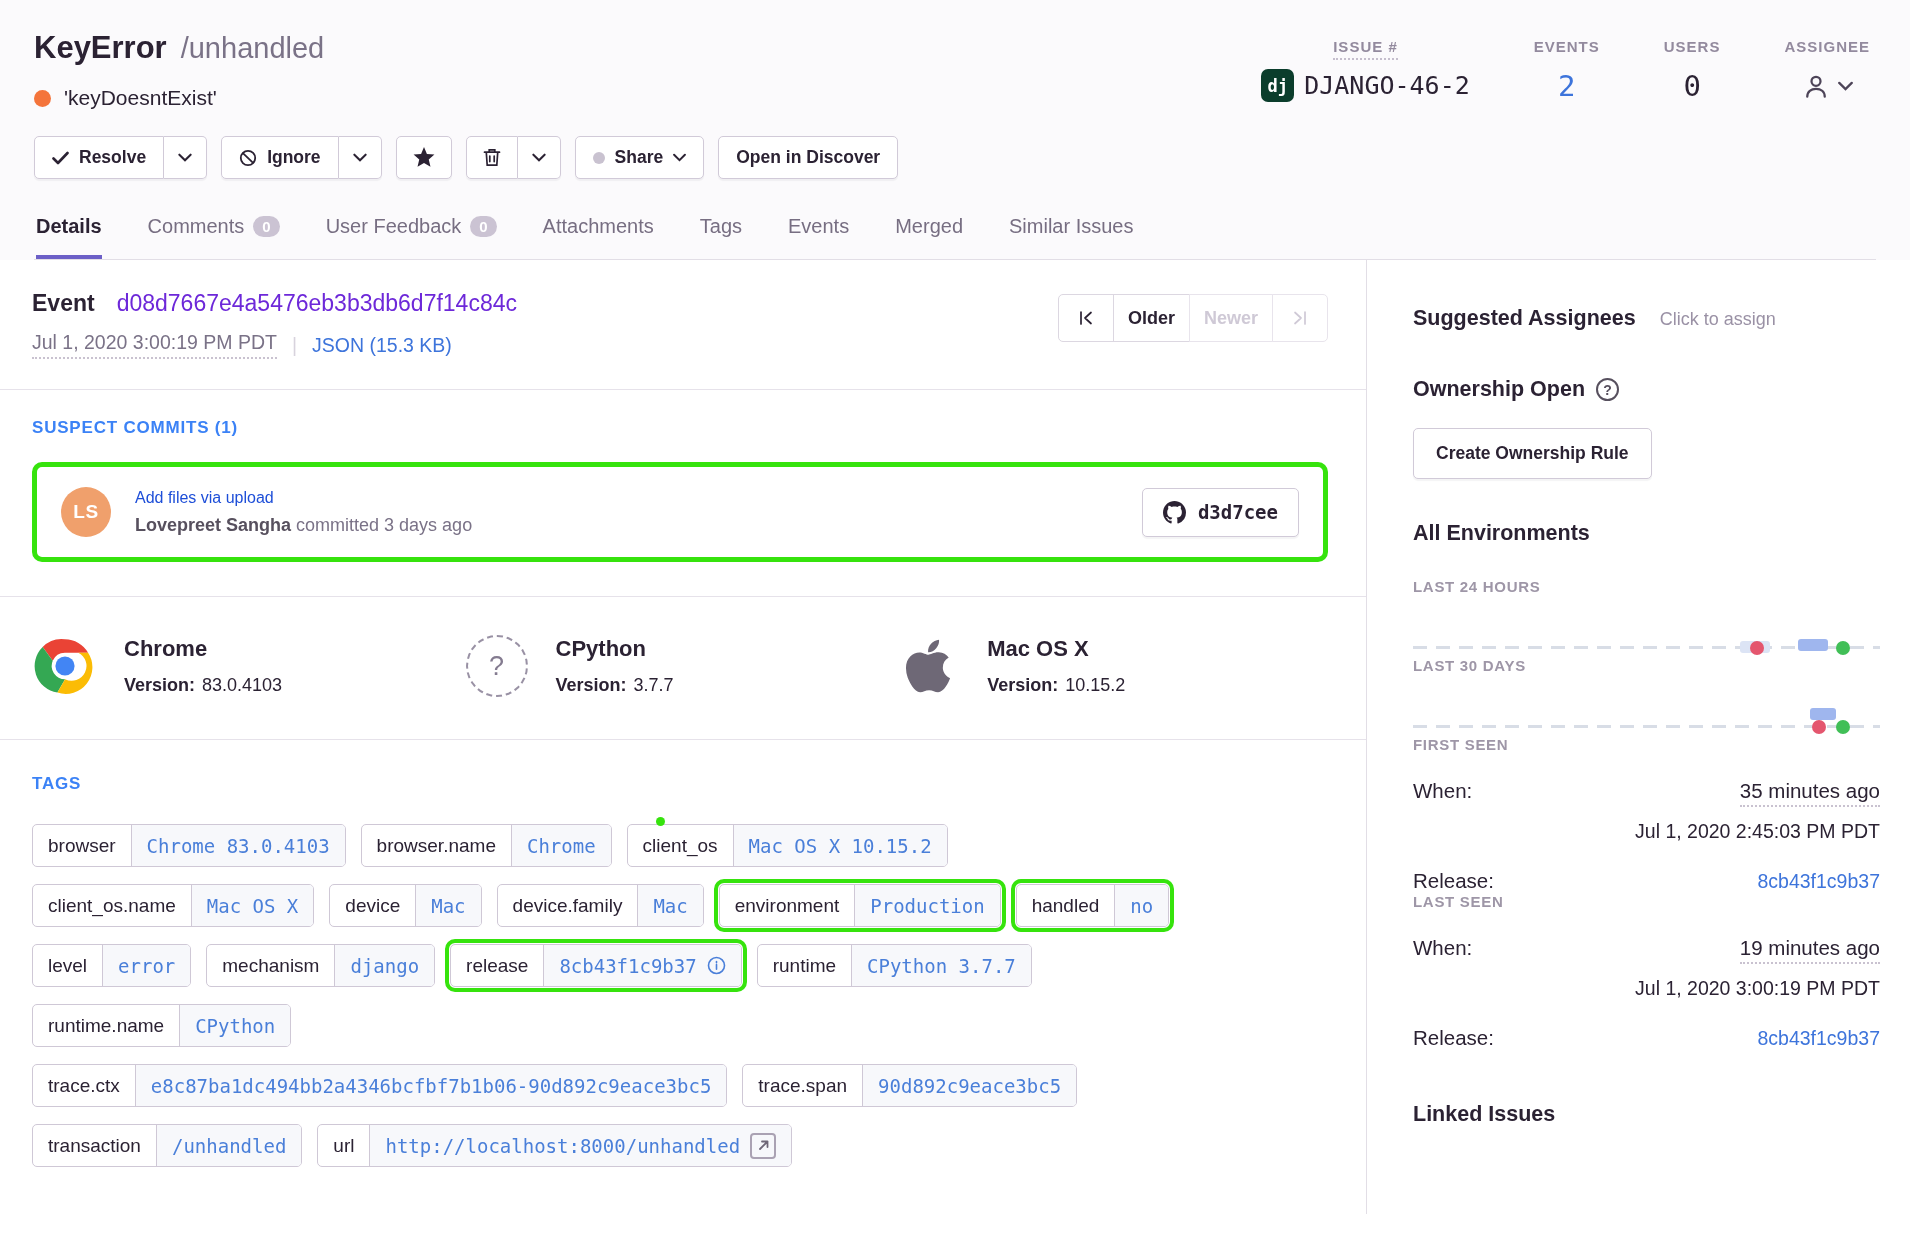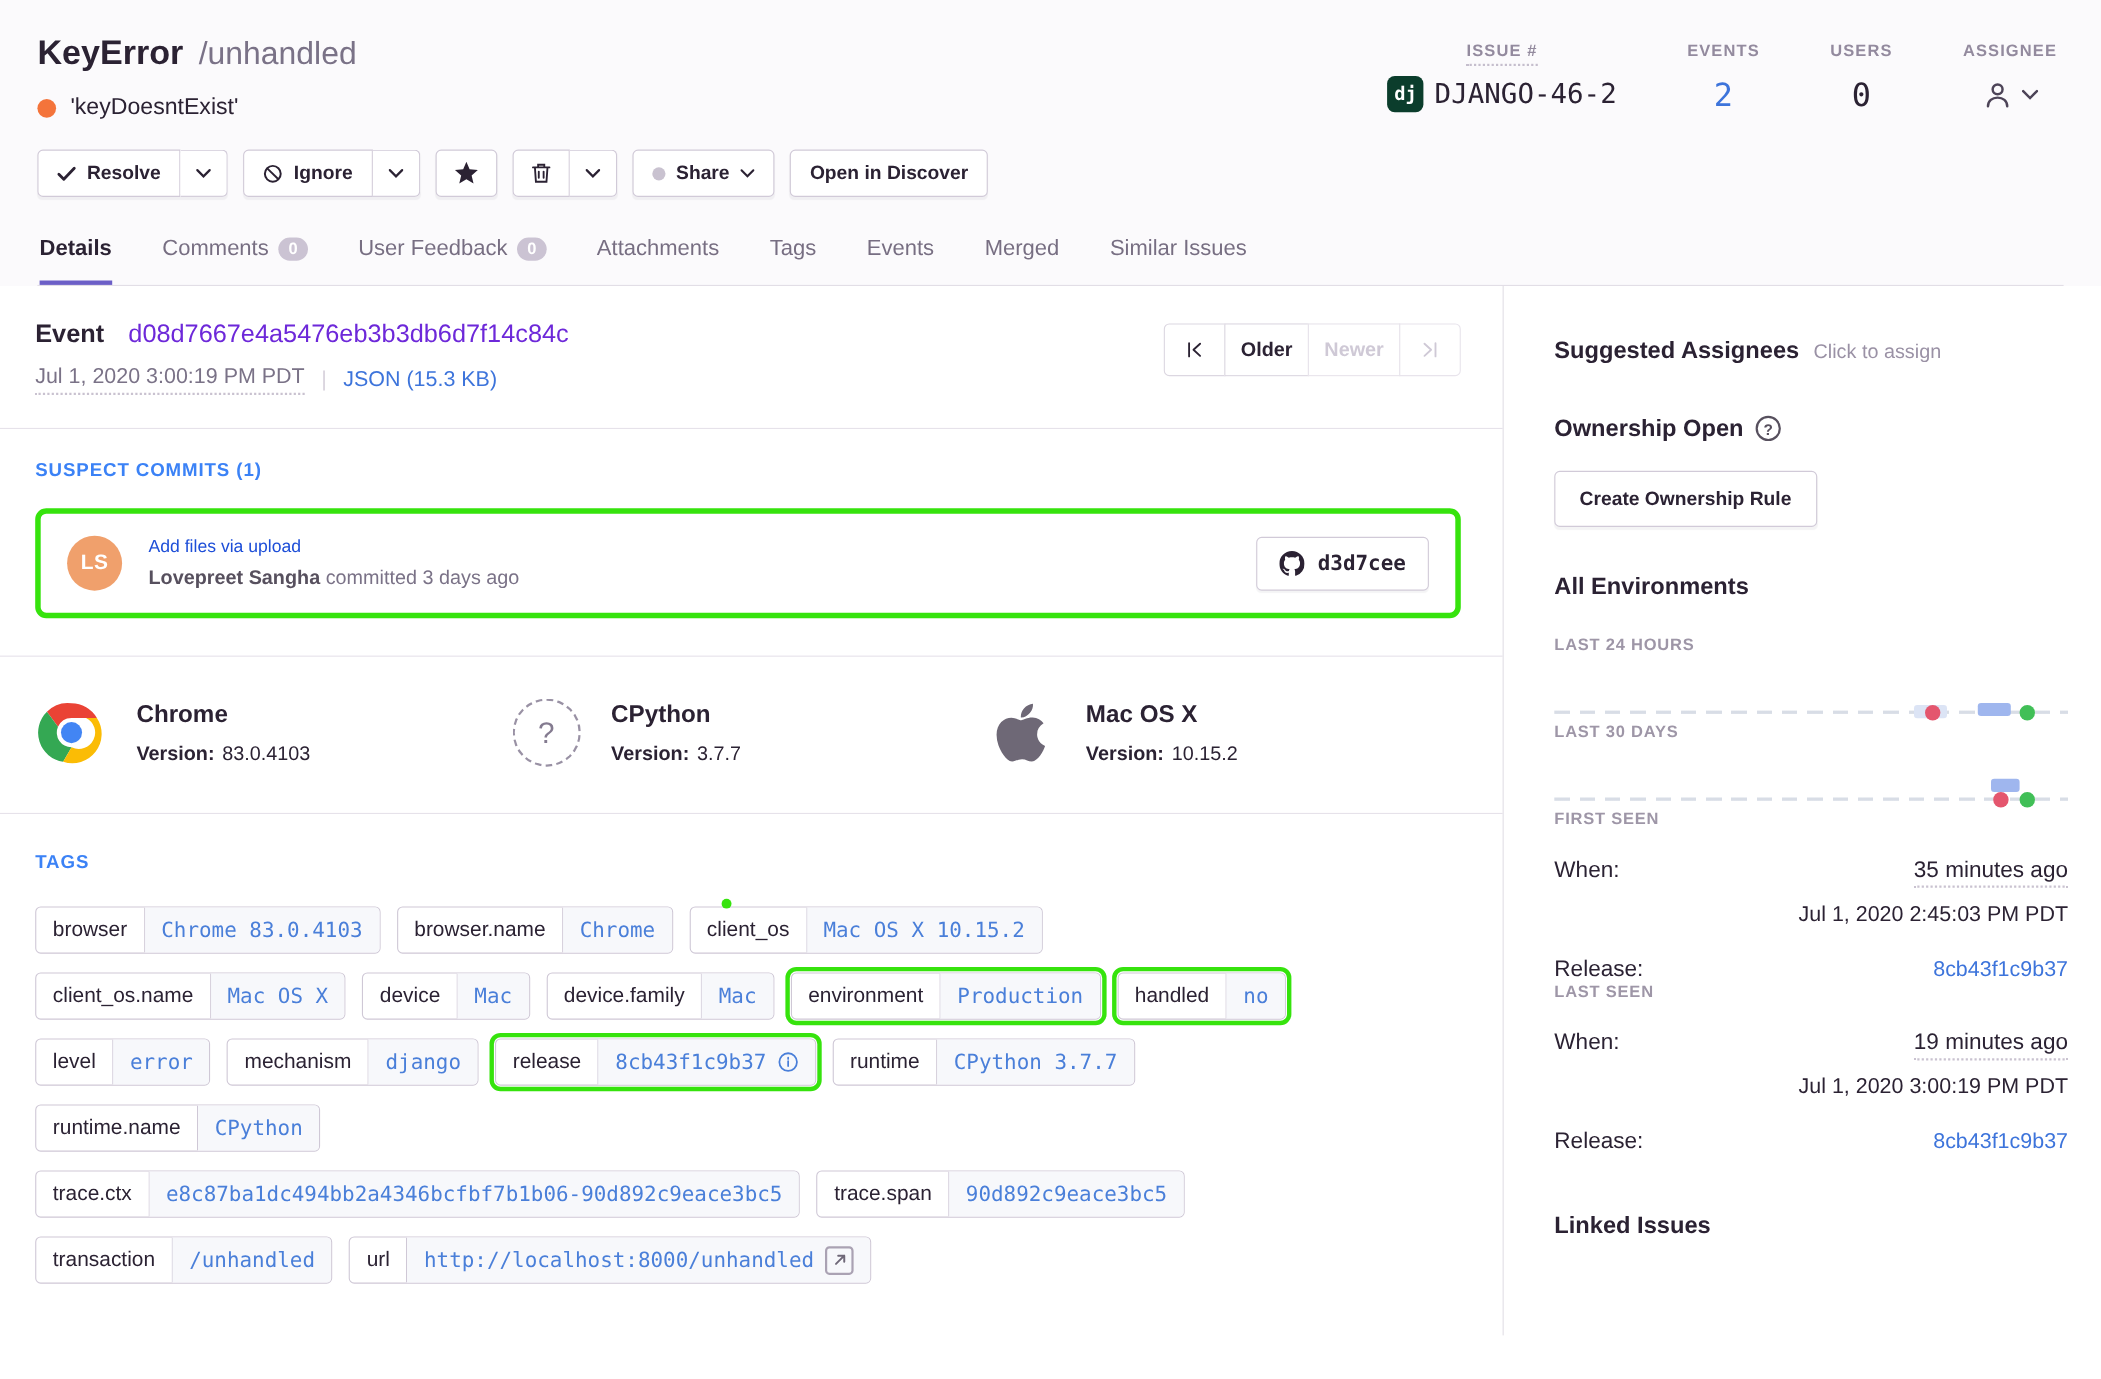--- a/index.html
+++ b/index.html
@@ -113,21 +113,21 @@
     background:#f7f8fb; font-family:"DejaVu Sans Mono", monospace; font-size:19px; color:#4a7fd9;
     border-radius:0 4px 4px 0; cursor:pointer; }
   .pill.hl { outline:4px solid #36e30d; outline-offset:1px; }
   .green-dot { position:absolute; top:-8px; left:28px; width:9px; height:9px; border-radius:50%;
     background:#36e30d; }
   .ext-box { width:26px; height:26px; border:2px solid #aaa2b3; border-radius:4px;
     display:flex; align-items:center; justify-content:center; }
 
   
   .sb-h2 { font-size:21.5px; font-weight:bold; color:#2b2233; }
-  .sb-row { display:flex; align-items:baseline; gap:13px; }
+  .sb-row { display:flex; align-items:baseline; gap:24px; }
   .sb-hint { font-size:18px; color:#9a91a5; }
   .ownership { margin-top:46px; display:flex; align-items:center; gap:11px; }
   .help-circle { width:23px; height:23px; border:2px solid #57505e; border-radius:50%;
     display:flex; align-items:center; justify-content:center; font-size:14px; font-weight:bold;
     color:#57505e; cursor:pointer; }
   .sb-btn { margin-top:26px; background:#fff; border:1px solid #d1cad8; border-radius:5px;
     padding:14px 22px; font-size:17.5px; font-weight:bold; color:#2b2233; cursor:pointer;
     box-shadow:0 2px 1px rgba(45,35,60,.05); display:inline-block; }
   .all-env { margin-top:42px; }
   .sb-caps { font-size:15px; font-weight:bold; color:#9e96a7; letter-spacing:.7px; }

